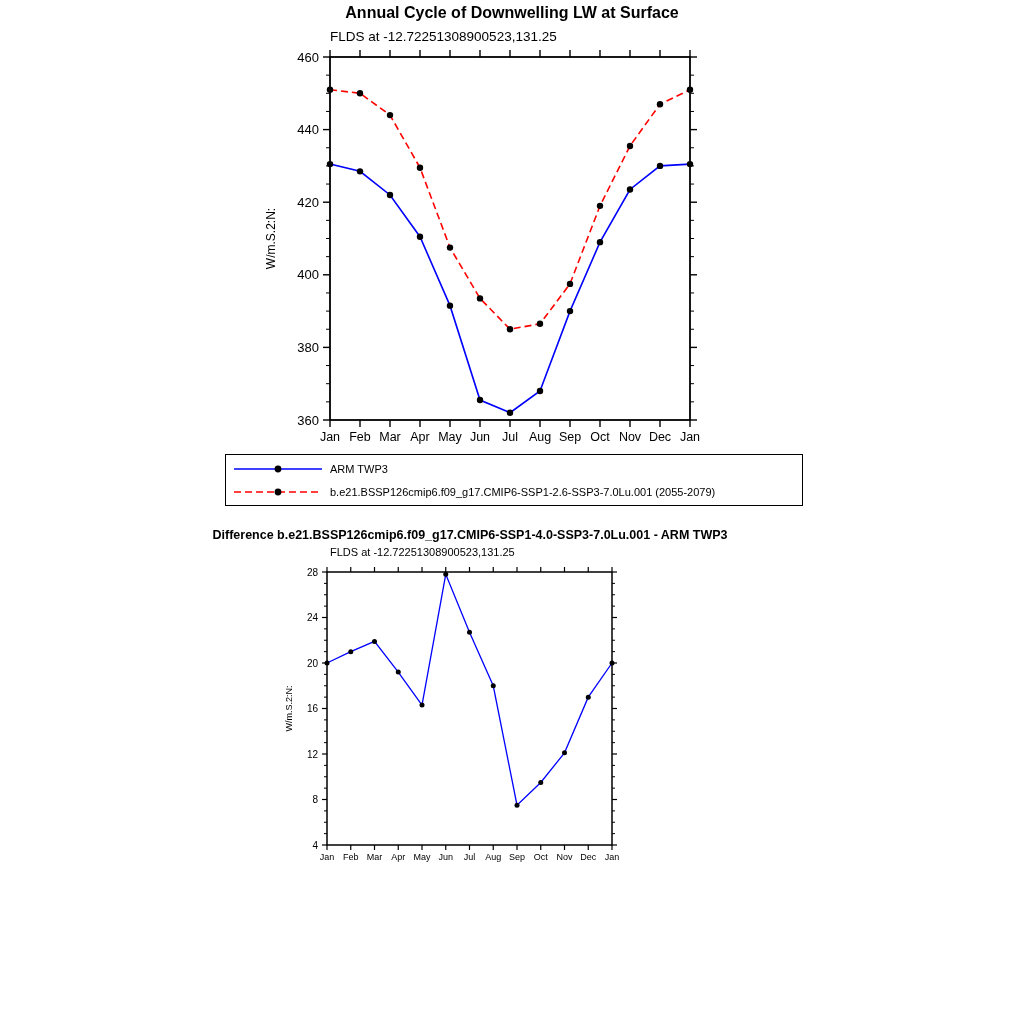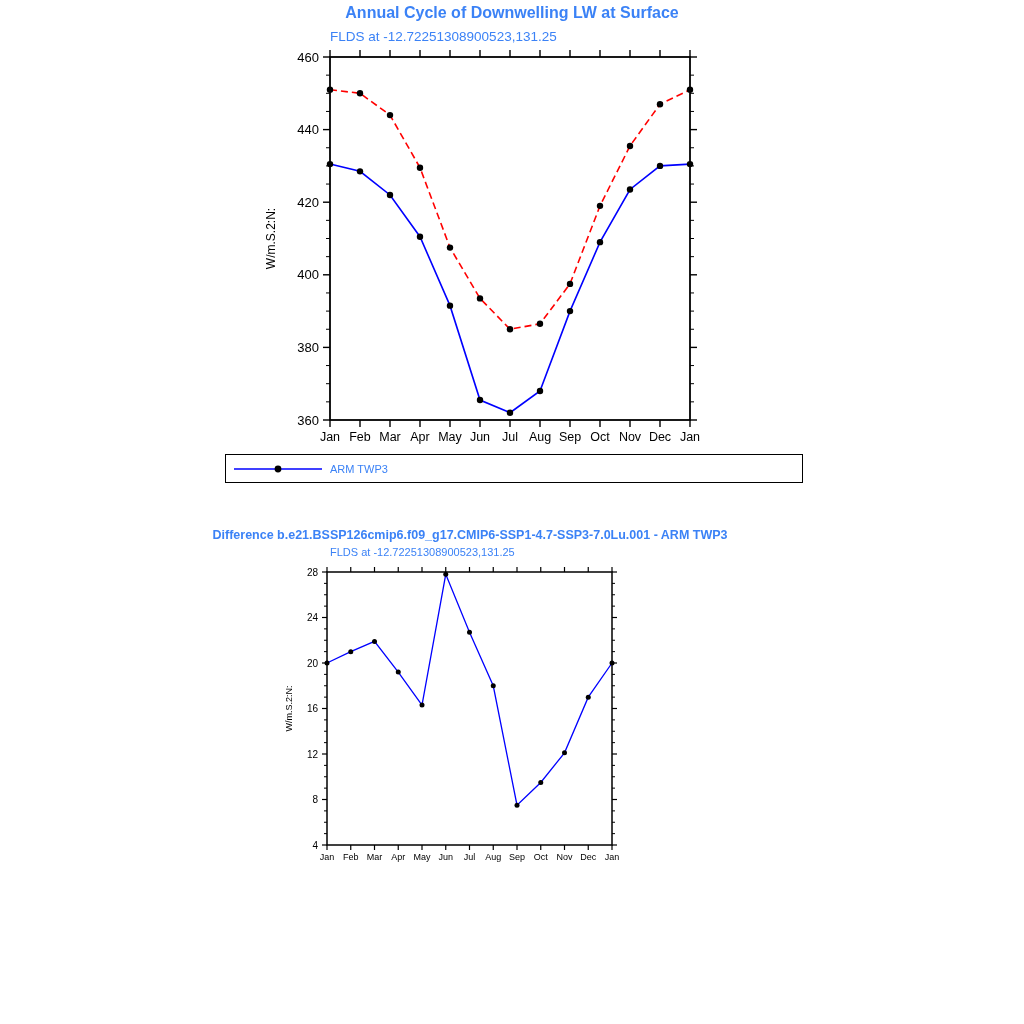--- a/index.html
+++ b/index.html
@@ -1,21 +1,21 @@
 <!DOCTYPE html>
 <html><head>
 <meta charset="utf-8">
 <style>
   html,body{margin:0;padding:0;background:#ffffff;}
   .page{
     position:relative;
     width:1024px;height:1024px;
     background:#ffffff;
     font-family:"Liberation Sans", sans-serif;
-    color:#3b82f6;
+    color:#000000;
     overflow:hidden;
   }
   .abs{position:absolute;}
   .chart-title-main{
     top:4px;left:0;width:1024px;
     text-align:center;
     font-size:16px;font-weight:bold;
   }
   .chart-subtitle-main{
     top:29px;left:330px;
@@ -190,23 +190,30 @@
     </svg>
 
   <div class="abs legend">
     <div class="legend-row">
       <svg width="96" height="16">
         <line x1="4" y1="8" x2="92" y2="8" stroke="#0000ff" stroke-width="1.5"></line>
         <circle cx="48" cy="8" r="3.4" fill="#000000"></circle>
       </svg>
       <span class="legend-label">ARM TWP3</span>
     </div>
+    <div class="legend-row">
+      <svg width="96" height="16">
+        <line x1="4" y1="8" x2="92" y2="8" stroke="#ff0000" stroke-width="1.5" stroke-dasharray="7,4"></line>
+        <circle cx="48" cy="8" r="3.4" fill="#000000"></circle>
+      </svg>
+      <span class="legend-label">b.e21.BSSP126cmip6.f09_g17.CMIP6-SSP1-2.6-SSP3-7.0Lu.001 (2055-2079)</span>
+    </div>
   </div>
 
-  <div class="abs chart-title-diff">Difference b.e21.BSSP126cmip6.f09_g17.CMIP6-SSP1-4.7-SSP3-7.0Lu.001 - ARM TWP3</div>
+  <div class="abs chart-title-diff">Difference b.e21.BSSP126cmip6.f09_g17.CMIP6-SSP1-4.0-SSP3-7.0Lu.001 - ARM TWP3</div>
 
   <div class="abs chart-subtitle-diff">FLDS at -12.72251308900523,131.25</div>
 
   <svg id="plot1" class="plot-svg" width="360" height="322">
       <g>
         <rect x="47" y="14" width="285" height="273" fill="none" stroke="#000000" stroke-width="1.5"></rect>
         <line x1="42" y1="287" x2="47" y2="287" stroke="#000000" stroke-width="1.2"></line>
         <line x1="332" y1="287" x2="337" y2="287" stroke="#000000" stroke-width="1.2"></line>
         <text x="38" y="290.5" text-anchor="end" font-size="10">4</text>
         <line x1="42" y1="241.5" x2="47" y2="241.5" stroke="#000000" stroke-width="1.2"></line>

